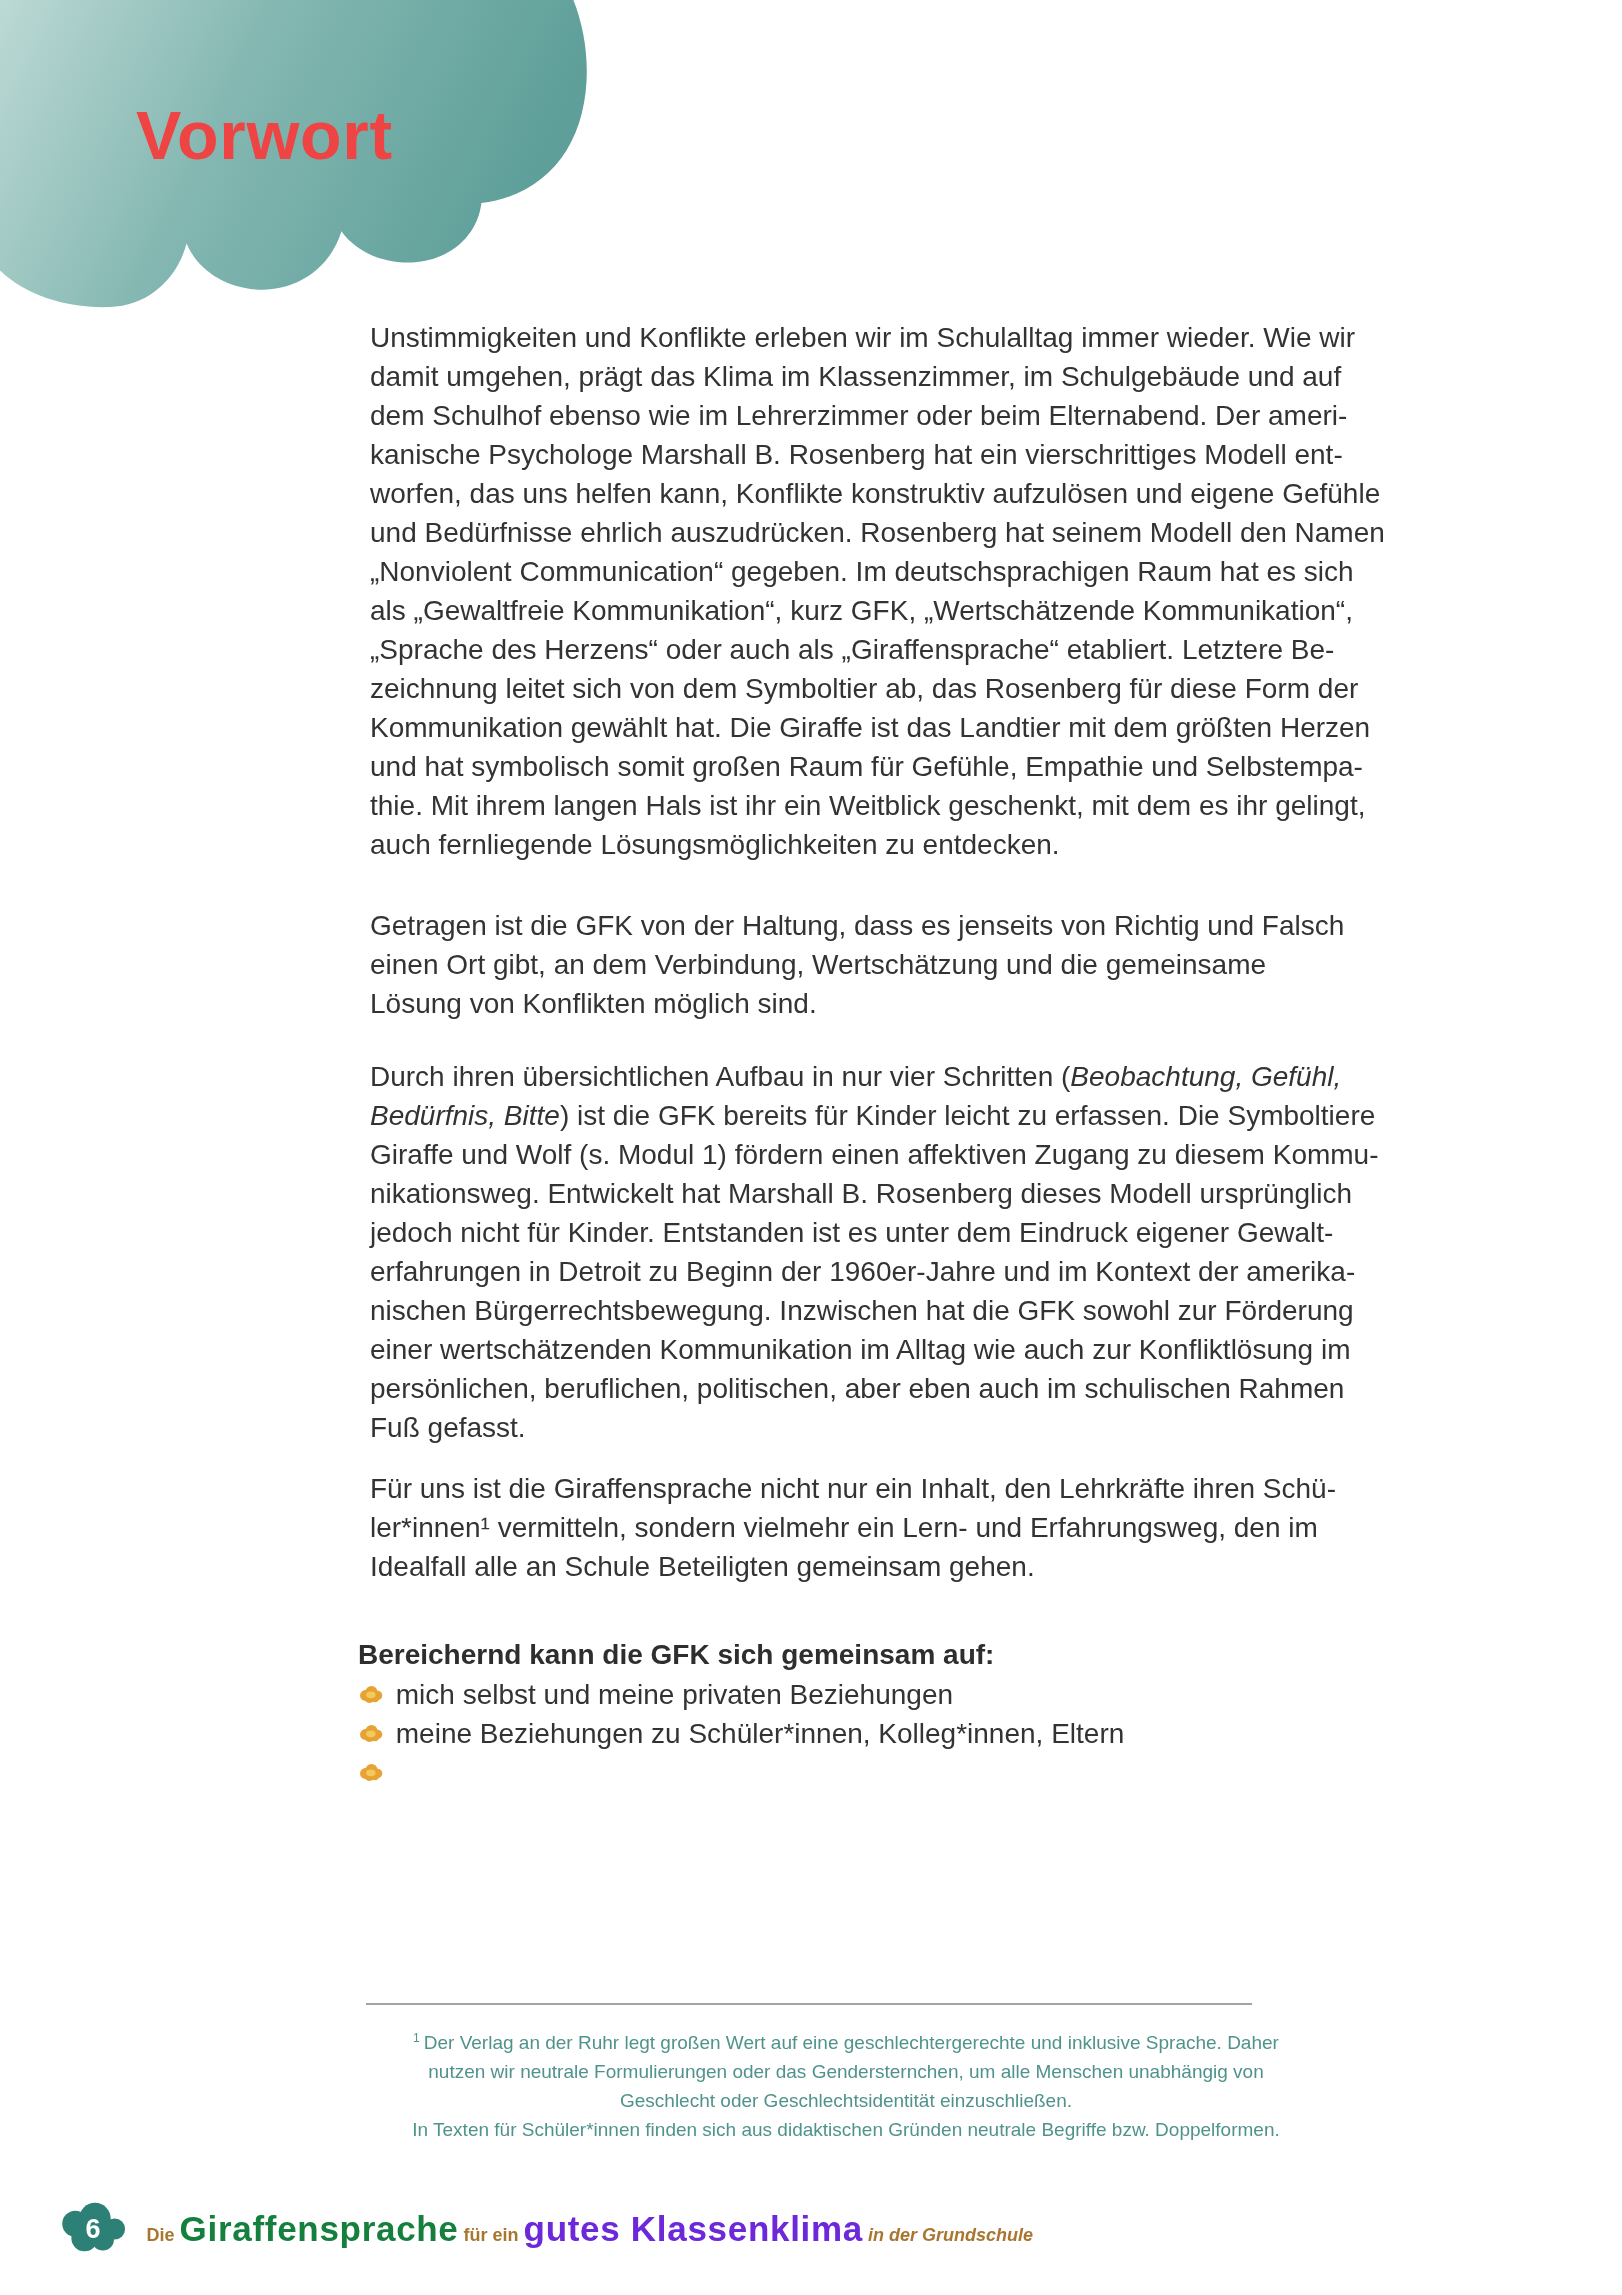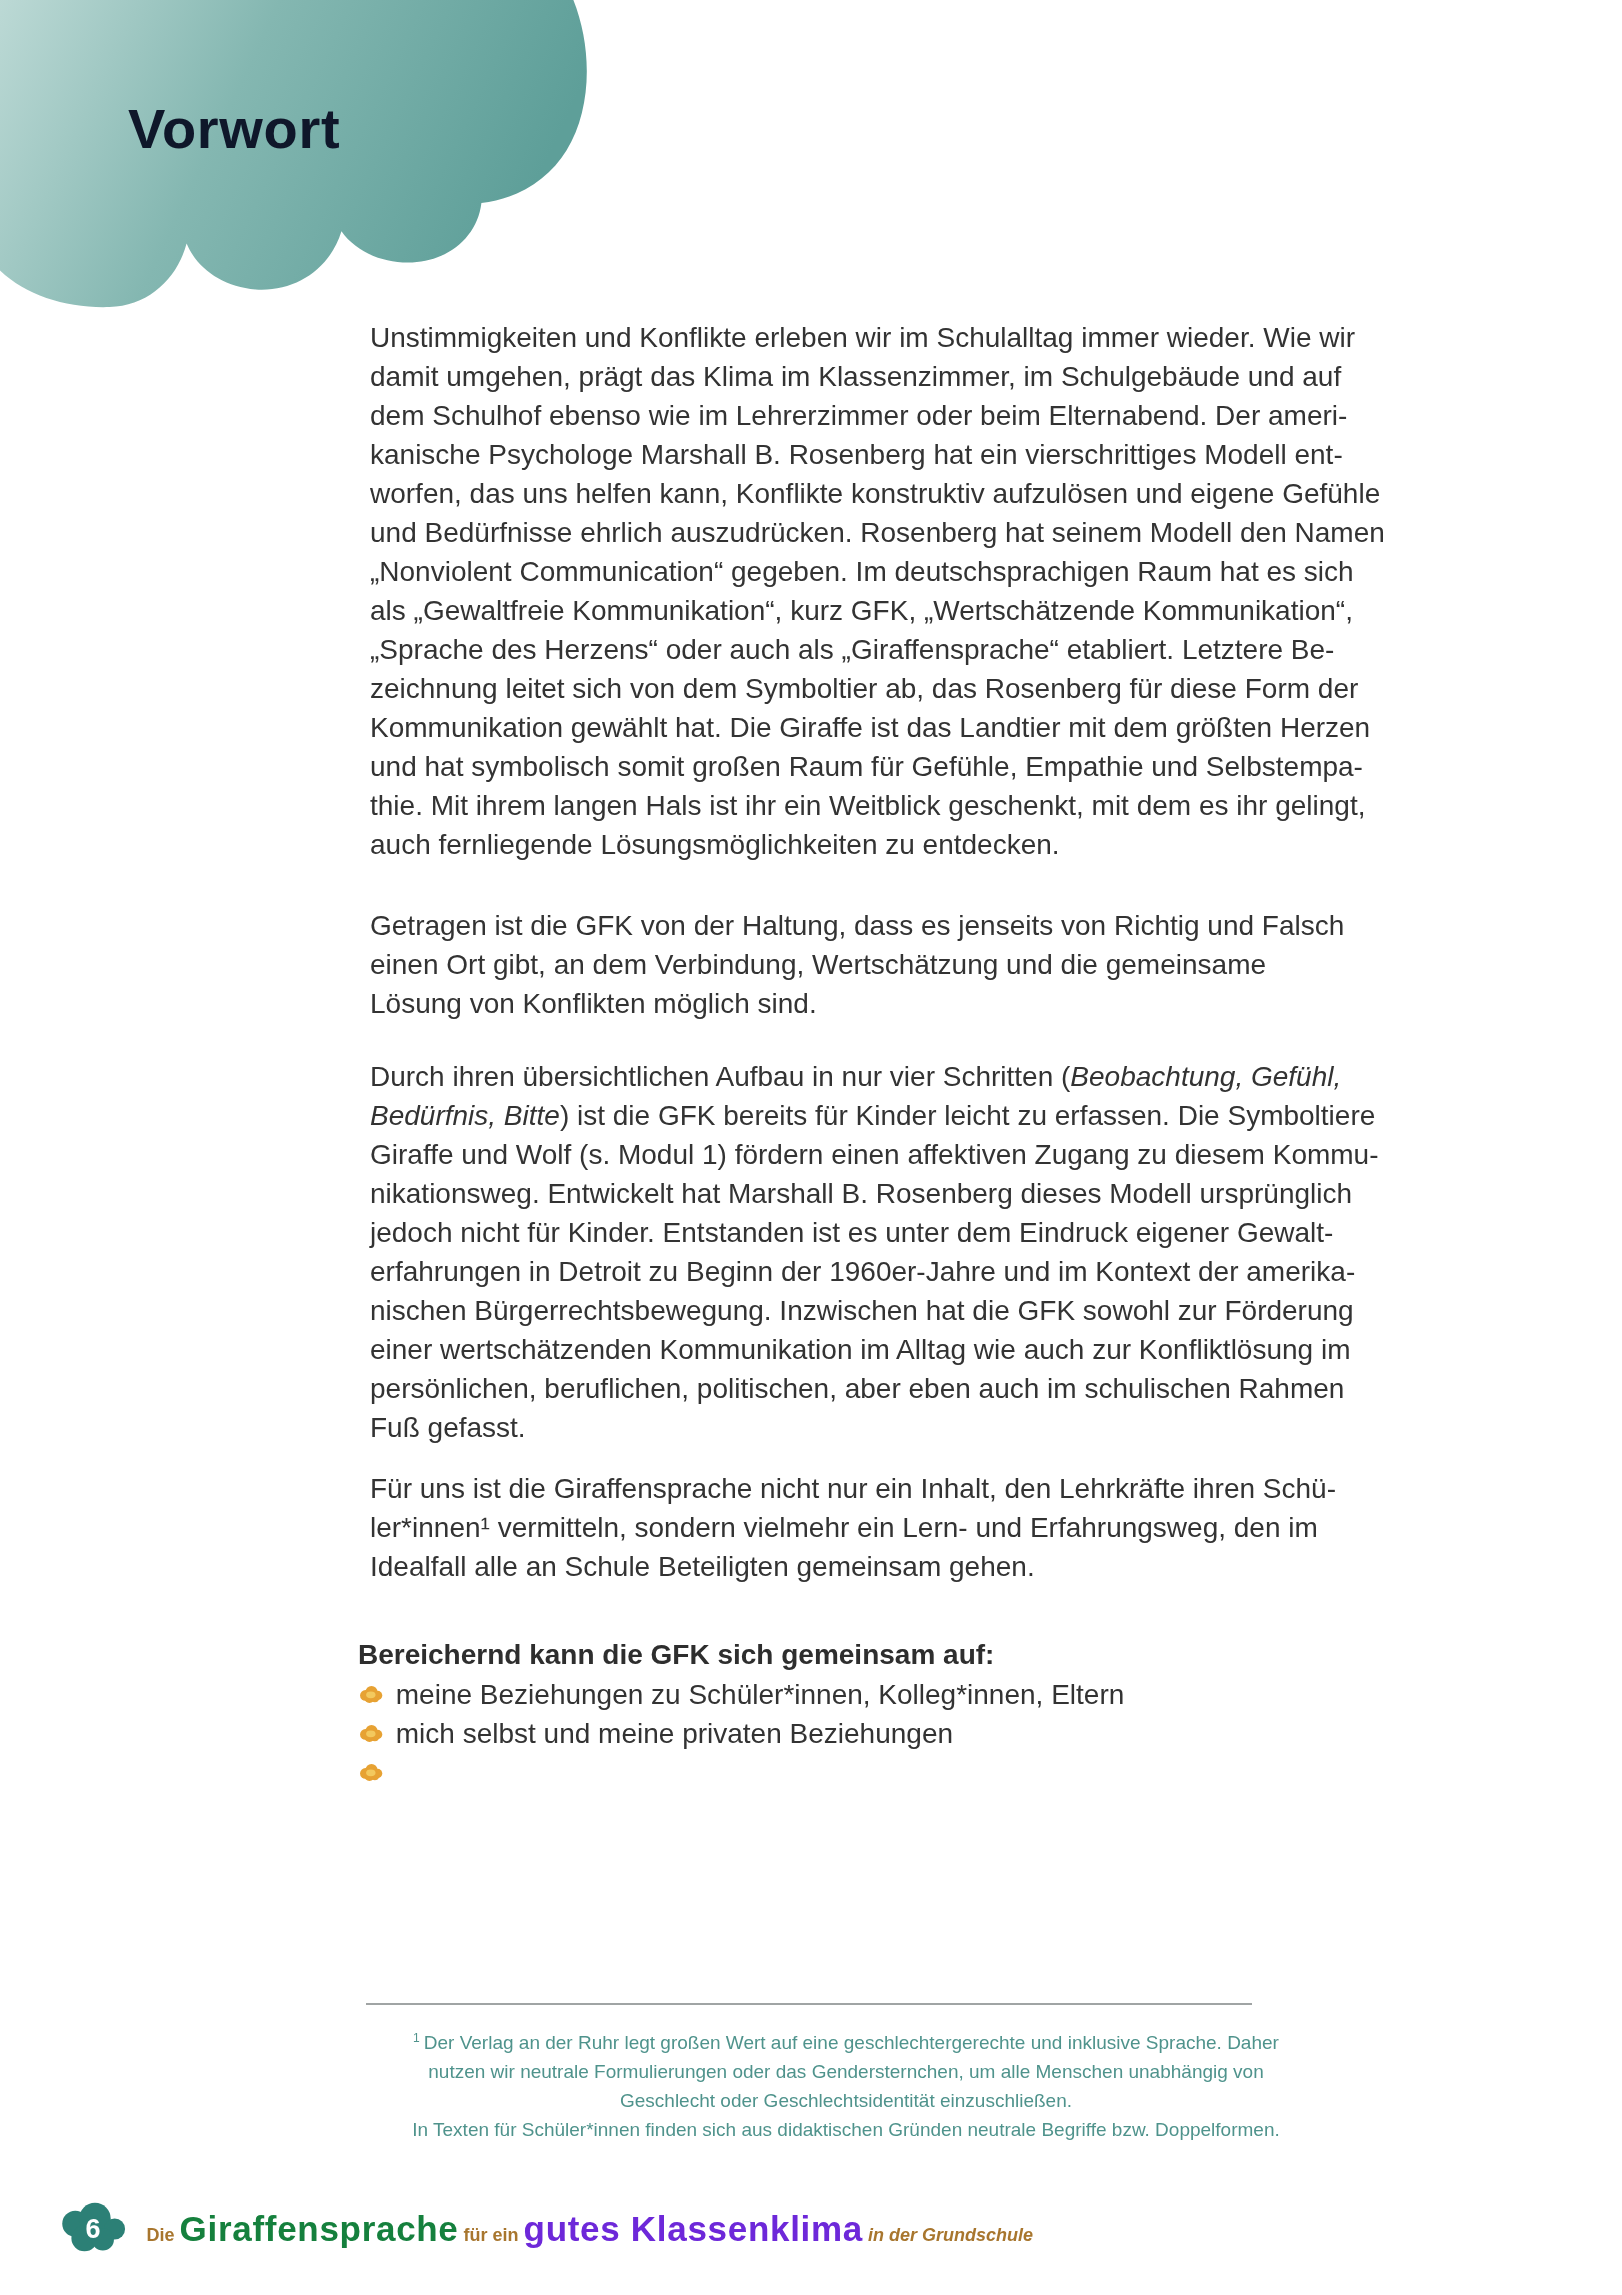--- a/index.html
+++ b/index.html
@@ -11,27 +11,27 @@
     font-family: "Liberation Sans", "DejaVu Sans", sans-serif;
     color: #333333;
     overflow: hidden;
   }
   .page { position: absolute; inset: 0; }
 
   
   .header-cloud { position: absolute; top: 0; left: 0; }
   .title {
     position: absolute;
-    left: 128px;
+    left: 136px;
     top: 96px;
     margin: 0;
-    font-size: 56px;
+    font-size: 68px;
     font-weight: bold;
     letter-spacing: 0.7px;
-    color: #0f172a;
+    color: #ef4444;
   }
 
   
   .content { position: absolute; left: 358px; top: 0; width: 1163px; }
   .para {
     position: absolute;
     margin: 12px;
     width: 1163px;
     font-size: 28px;
     line-height: 39px;
@@ -169,51 +169,51 @@
 persönlichen, beruflichen, politischen, aber eben auch im schulischen Rahmen
 Fuß gefasst.</span></p>
 
     <p class="para" style="top:1457px">Für uns ist die Giraffensprache nicht nur ein Inhalt, den Lehrkräfte ihren Schü-
 ler*innen¹ vermitteln, sondern vielmehr ein Lern- und Erfahrungsweg, den im
 Idealfall alle an Schule Beteiligten gemeinsam gehen.</p>
 
     <h2 class="list-heading">Bereichernd kann die GFK sich gemeinsam auf:</h2>
 
     <ul class="bullets">
+      <li>
+        <svg class="bullet-icon" width="27" height="17.6" viewBox="0 0 40 26" aria-hidden="true">
+          <circle cx="11" cy="14" r="8" fill="#e7a233"></circle>
+          <circle cx="20" cy="9" r="9" fill="#e7a233"></circle>
+          <circle cx="29" cy="14" r="7" fill="#e7a233"></circle>
+          <circle cx="17" cy="17" r="8" fill="#e7a233"></circle>
+          <circle cx="25" cy="18" r="6" fill="#e7a233"></circle>
+          <ellipse cx="19" cy="13" rx="7" ry="5" fill="#f3c95e"></ellipse>
+        </svg>
+        <span class="li-text">mich selbst und meine privaten Beziehungen</span>
+      </li>
       <li>
         <svg class="bullet-icon" width="27" height="17.6" viewBox="0 0 40 26" aria-hidden="true">
           <circle cx="11" cy="14" r="8" fill="#e7a233"></circle>
           <circle cx="20" cy="9" r="9" fill="#e7a233"></circle>
           <circle cx="29" cy="14" r="7" fill="#e7a233"></circle>
           <circle cx="17" cy="17" r="8" fill="#e7a233"></circle>
           <circle cx="25" cy="18" r="6" fill="#e7a233"></circle>
           <ellipse cx="19" cy="13" rx="7" ry="5" fill="#f3c95e"></ellipse>
         </svg>
         <span class="li-text">meine Beziehungen zu Schüler*innen, Kolleg*innen, Eltern</span>
       </li>
       <li>
         <svg class="bullet-icon" width="27" height="17.6" viewBox="0 0 40 26" aria-hidden="true">
           <circle cx="11" cy="14" r="8" fill="#e7a233"></circle>
           <circle cx="20" cy="9" r="9" fill="#e7a233"></circle>
           <circle cx="29" cy="14" r="7" fill="#e7a233"></circle>
           <circle cx="17" cy="17" r="8" fill="#e7a233"></circle>
           <circle cx="25" cy="18" r="6" fill="#e7a233"></circle>
           <ellipse cx="19" cy="13" rx="7" ry="5" fill="#f3c95e"></ellipse>
         </svg>
-        <span class="li-text">mich selbst und meine privaten Beziehungen</span>
-      </li>
-      <li>
-        <svg class="bullet-icon" width="27" height="17.6" viewBox="0 0 40 26" aria-hidden="true">
-          <circle cx="11" cy="14" r="8" fill="#e7a233"></circle>
-          <circle cx="20" cy="9" r="9" fill="#e7a233"></circle>
-          <circle cx="29" cy="14" r="7" fill="#e7a233"></circle>
-          <circle cx="17" cy="17" r="8" fill="#e7a233"></circle>
-          <circle cx="25" cy="18" r="6" fill="#e7a233"></circle>
-          <ellipse cx="19" cy="13" rx="7" ry="5" fill="#f3c95e"></ellipse>
-        </svg>
       </li>
     </ul>
 
     <hr class="footnote-rule">
 
     <p class="footnote"><sup>1</sup><span>Der Verlag an der Ruhr legt großen Wert auf eine geschlechtergerechte und inklusive Sprache. Daher
 nutzen wir neutrale Formulierungen oder das Gendersternchen, um alle Menschen unabhängig von
 Geschlecht oder Geschlechtsidentität einzuschließen.
 In Texten für Schüler*innen finden sich aus didaktischen Gründen neutrale Begriffe bzw. Doppelformen.</span></p>
 

